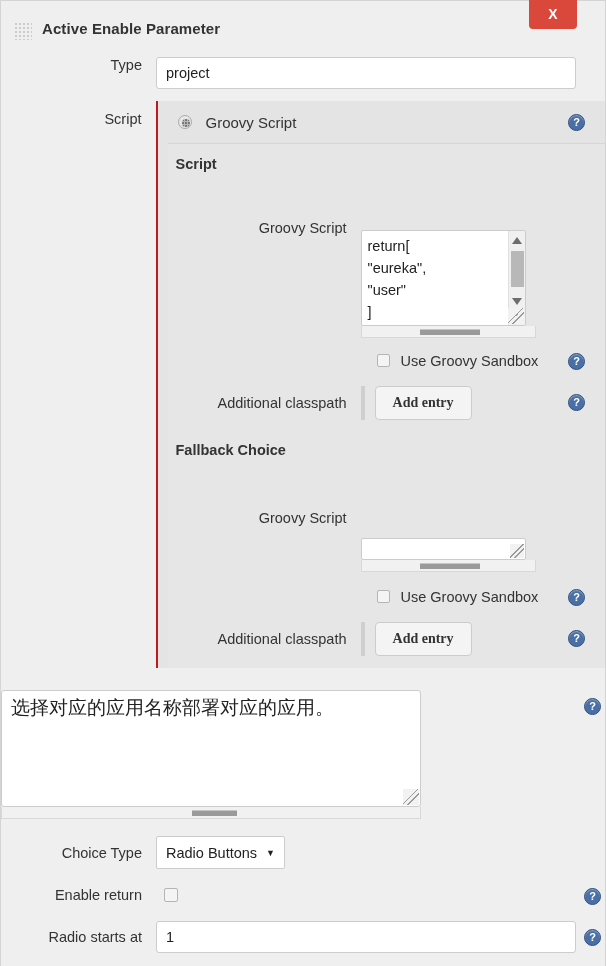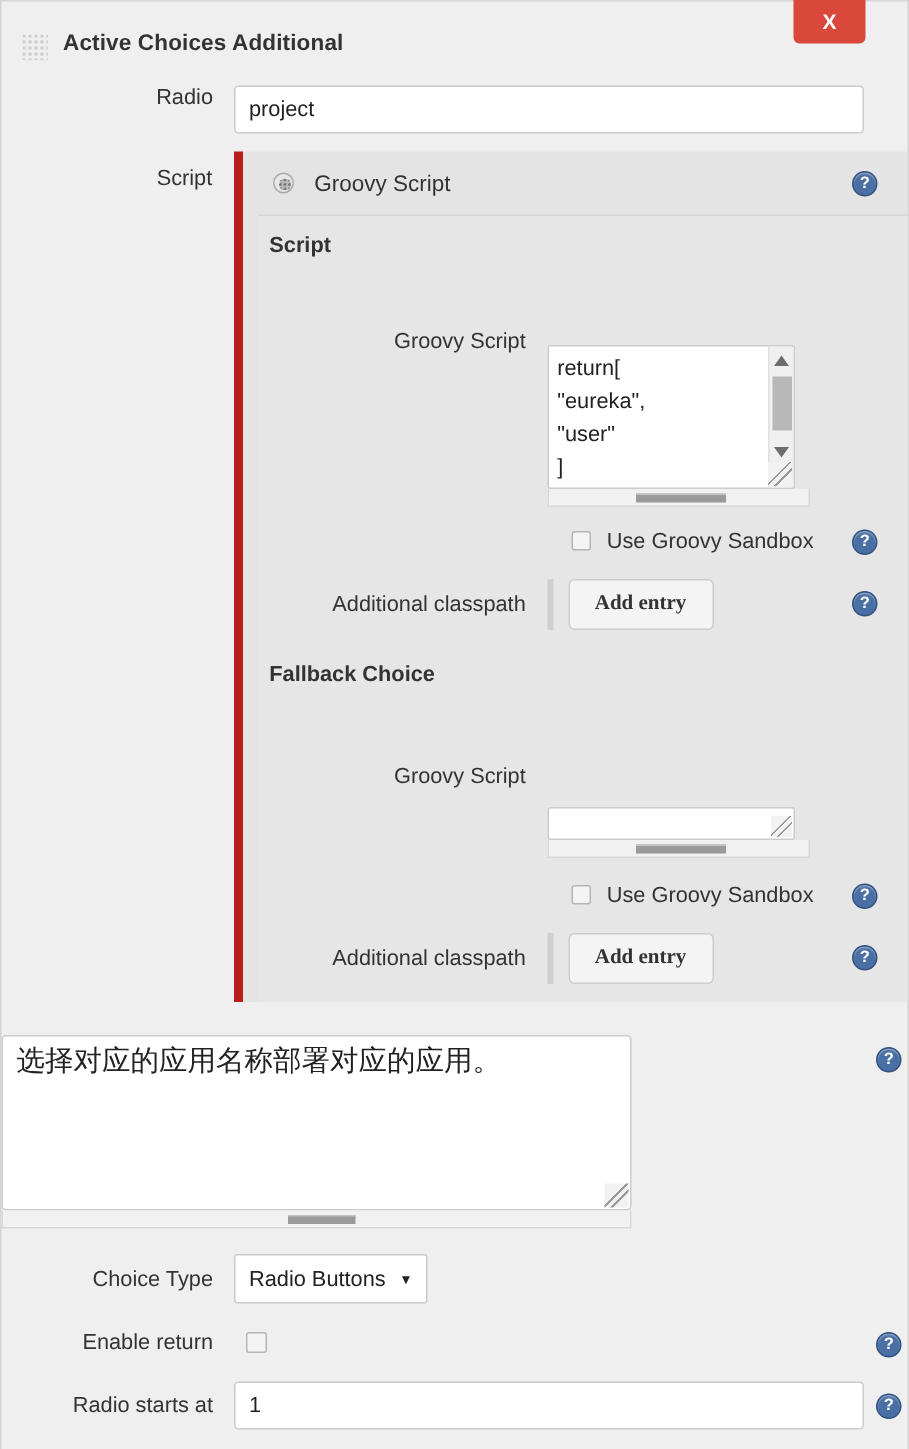--- a/index.html
+++ b/index.html
@@ -109,21 +109,21 @@
     text-align: right;
     padding-right: 14px;
     font-size: 14.5px;
     color: #333;
     padding-top: 10px;
   }
   .script-outer {
     position: relative;
     width: 451px;
     background: #e4e4e4;
-    border-left: 6px solid #b91c1c;
+    border-left: 2px solid #b91c1c;
   }
   .radio-line {
     display: flex;
     align-items: center;
     height: 42px;
     padding-left: 20px;
     position: relative;
   }
   .radio {
     width: 14px; height: 14px;
@@ -328,26 +328,26 @@
     cursor: pointer;
   }
 </style>
 </head>
 <body>
 
 <div class="dialog">
 
   <div class="header">
     <div class="drag-handle"></div>
-    <div class="dialog-title">Active Choices Additional</div>
+    <div class="dialog-title">Active Enable Parameter</div>
     <button class="close-btn">X</button>
   </div>
 
   <div class="row name-row">
-    <div class="row-label name-label">Radio</div>
+    <div class="row-label name-label">Type</div>
     <input class="text-input" value="project" style="">
   </div>
 
   <div class="script-row">
     <div class="script-label">Script</div>
 
     <div class="script-outer">
 
       <div class="radio-line">
         <span class="radio"></span>

